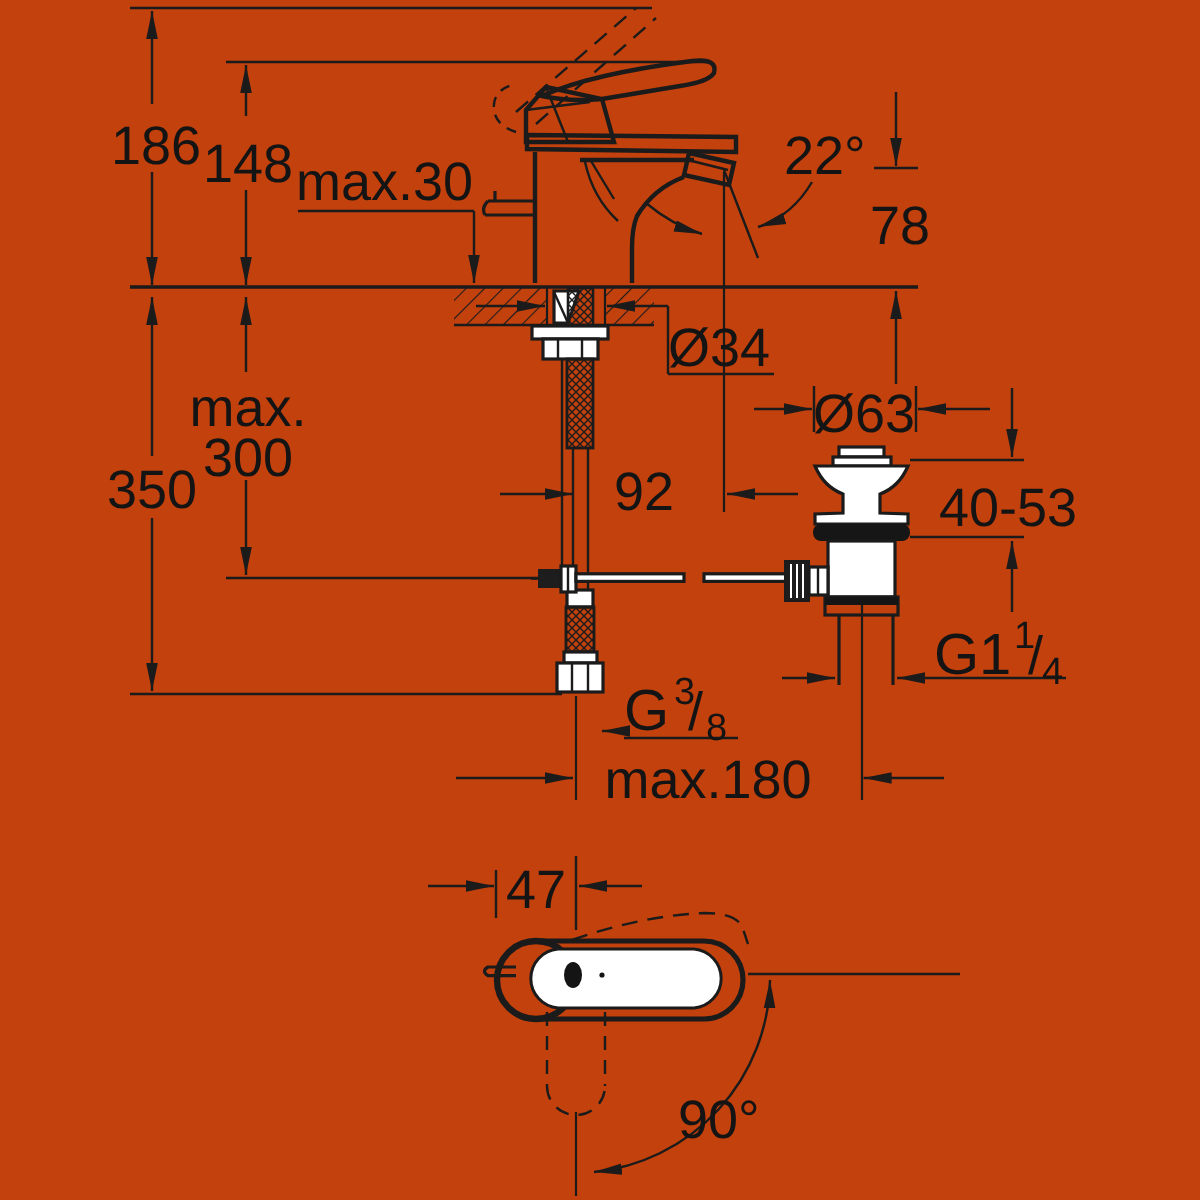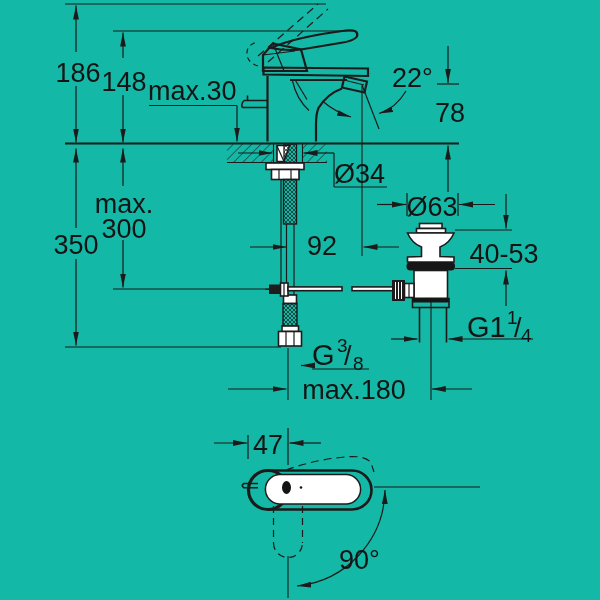--- a/index.html
+++ b/index.html
@@ -1,16 +1,16 @@
 <!DOCTYPE html>
 <html><head>
 <meta charset="utf-8">
 <style>
   html,body{margin:0;padding:0;background:#fff;}
-  .stage{position:relative;width:600px;height:600px;background:#14b8a6;overflow:hidden;}
+  .stage{position:relative;width:600px;height:600px;background:#c2410c;overflow:hidden;}
   svg{display:block;}
   text{font-family:"Liberation Sans","DejaVu Sans",sans-serif;fill:#141414;}
   .dt{font-size:27px;}
   .lg{font-size:29px;}
   .sm{font-size:19px;}
   .ln{stroke:#1b1b1b;stroke-width:1.2;fill:none;}
   .lnc{stroke:#1b1b1b;stroke-width:1.8;fill:none;}
   .p2{stroke:#1b1b1b;stroke-width:2.2;fill:none;}
   .p16{stroke:#1b1b1b;stroke-width:1.6;fill:#fff;}
   .p16n{stroke:#1b1b1b;stroke-width:1.6;fill:none;}

